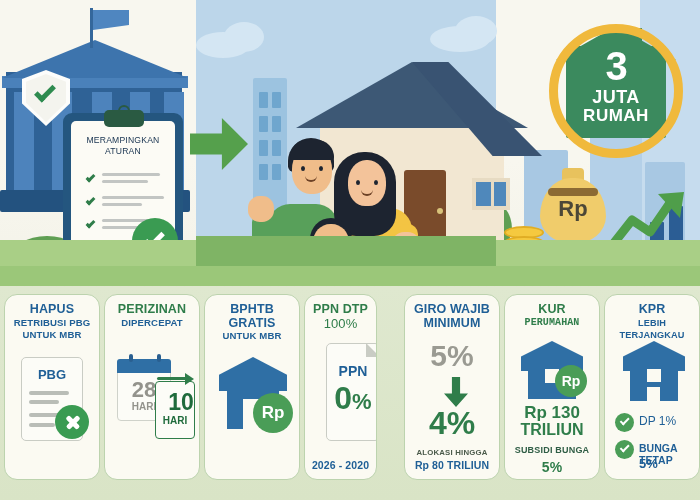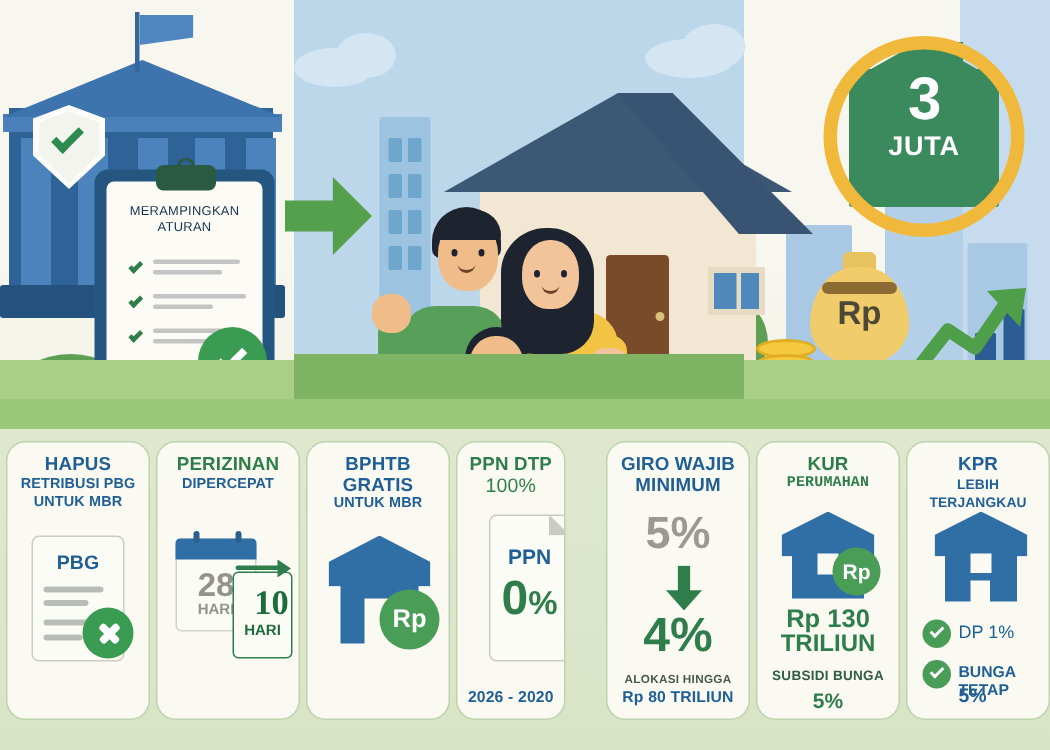--- a/index.html
+++ b/index.html
@@ -295,20 +295,21 @@
     <div class="ground-dark"></div>
     <div class="ground2"></div>
 
     <div class="badge-roof"></div>
     <div class="badge-ch"></div>
     <div class="badge-house"></div>
     <div class="badge"></div>
     <div class="badge-txt">
       <div class="badge-num">3</div>
       <div class="badge-l1">JUTA</div>
+      <div class="badge-l2">RUMAH</div>
     </div>
   </div>
 
   <div class="cards">
 
     <div class="card" style="left:4px;width:96px;">
       <div class="c-title blue">HAPUS</div>
       <div class="c-sub blue">RETRIBUSI PBG</div>
       <div class="c-sub blue">UNTUK MBR</div>
       <div class="doc" style="left:16px;top:62px;width:62px;height:84px;"></div>
@@ -327,21 +328,21 @@
       <div class="c-sub blue">DIPERCEPAT</div>
       <div class="cal" style="left:12px;top:64px;width:54px;height:62px;"></div>
       <div class="cal-top" style="left:12px;top:64px;width:54px;height:14px;"></div>
       <div class="cal-ring" style="left:24px;top:59px;"></div>
       <div class="cal-ring" style="left:52px;top:59px;"></div>
       <div style="position:absolute;left:12px;top:82px;width:54px;text-align:center;font-weight:bold;font-size:22px;color:#93938c;">28</div>
       <div style="position:absolute;left:12px;top:106px;width:54px;text-align:center;font-weight:bold;font-size:10px;color:#93938c;">HARI</div>
       <div class="cal-box" style="left:50px;top:86px;width:40px;height:58px;"></div>
       <div class="cal-arrow" style="left:80px;top:78px;"></div>
       <div class="line" style="left:52px;top:82px;width:32px;height:3px;background:#2f7d4a;"></div>
-      <div style="position:absolute;left:50px;top:94px;width:52px;text-align:center;font-weight:bold;font-size:23px;color:#1f6b3c;font-family:Liberation Serif, serif;">10</div>
+      <div style="position:absolute;left:50px;top:94px;width:52px;text-align:center;font-weight:bold;font-size:23px;color:#1f6b3c;">10</div>
       <div style="position:absolute;left:50px;top:120px;width:40px;text-align:center;font-weight:bold;font-size:10px;color:#1f6b3c;">HARI</div>
     </div>
 
     <div class="card" style="left:204px;width:96px;">
       <div class="c-title blue">BPHTB</div>
       <div class="c-title blue">GRATIS</div>
       <div class="c-sub blue">UNTUK MBR</div>
       <div class="hico-roof" style="left:14px;top:62px;width:68px;height:34px;"></div>
       <div class="hico-body" style="left:22px;top:92px;width:52px;height:42px;"></div>
       <div class="hico-cut" style="left:38px;top:104px;width:20px;height:32px;"></div>

